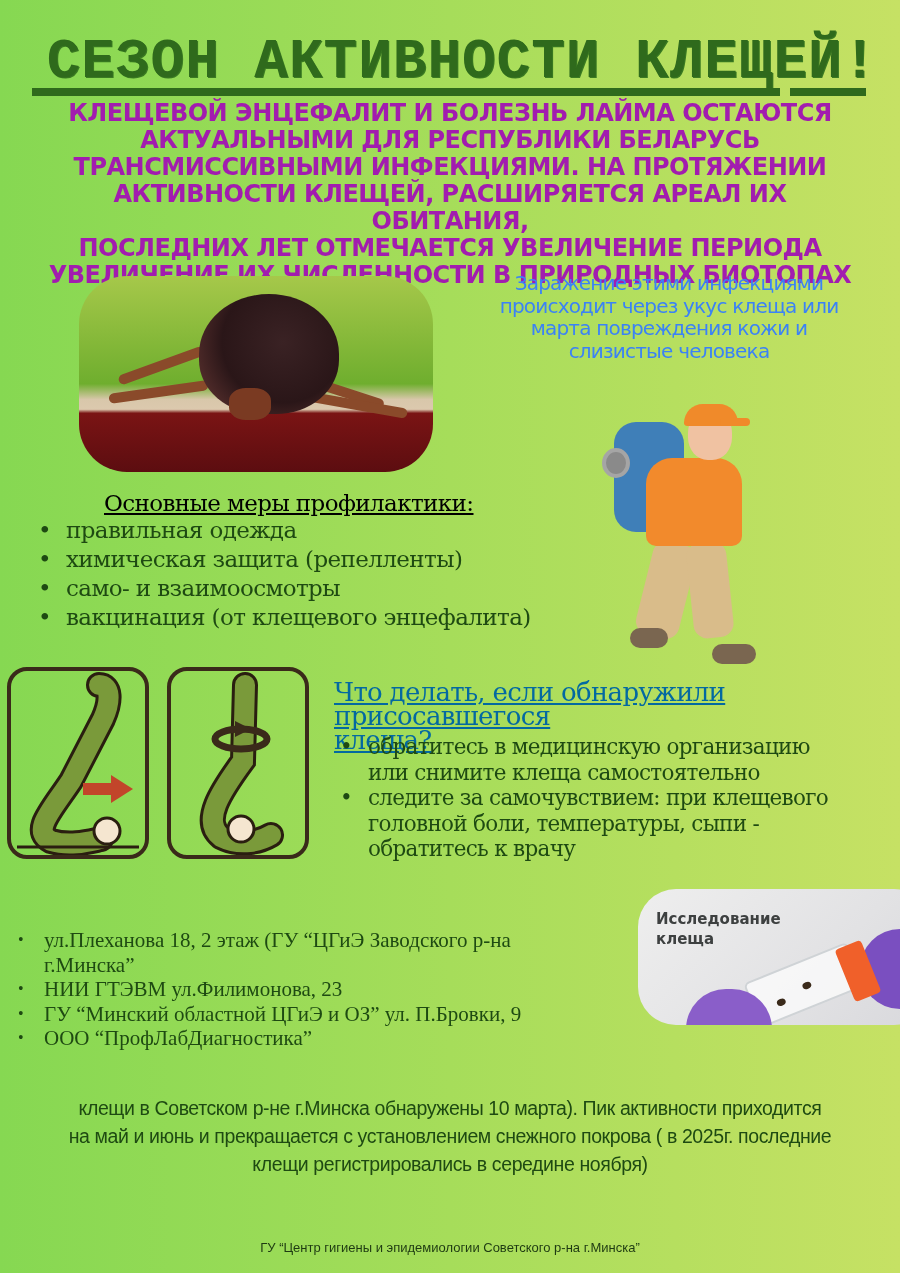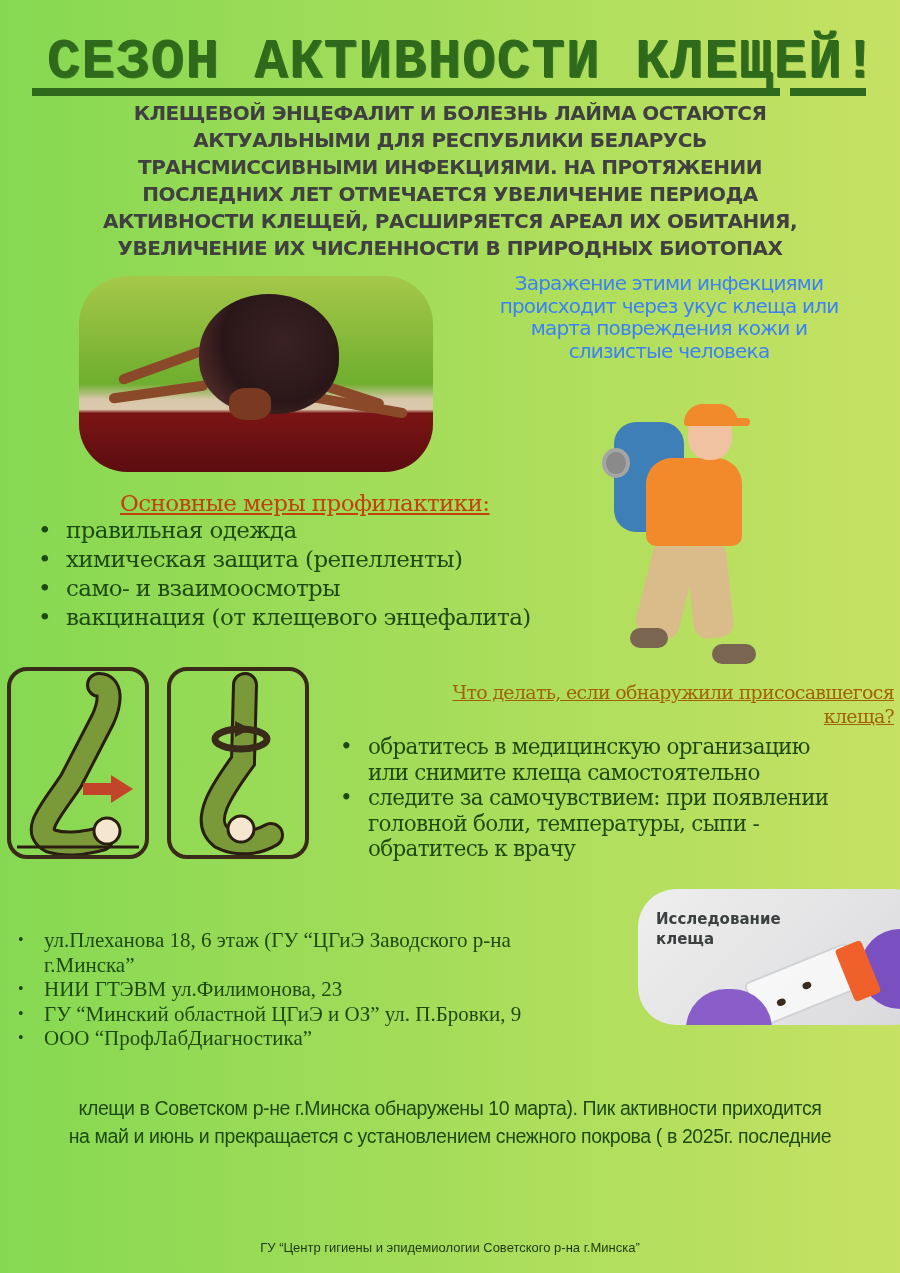--- a/index.html
+++ b/index.html
@@ -15,21 +15,21 @@
     left: 12px; width: 900px; top: 30px; text-align: center;
     font-family: "Liberation Mono", monospace; font-weight: bold;
     font-size: 56px; letter-spacing: 1px; color: #2f6a1c;
     text-shadow: 1px 1px 0 #3a7a22;
   }
   .title-rule-a { left: 32px; top: 88px; width: 748px; height: 8px; background: #2f6a1c; }
   .title-rule-b { left: 790px; top: 88px; width: 76px; height: 8px; background: #2f6a1c; }
   .lead {
     left: 40px; width: 820px; top: 100px; text-align: center;
     font-family: "DejaVu Sans", sans-serif; font-weight: bold;
-    font-size: 20px; line-height: 27px; color: #404040; text-transform: uppercase;
+    font-size: 24px; line-height: 27px; color: #a21caf; text-transform: uppercase;
     letter-spacing: -0.5px;
   }
   .photo {
     overflow: hidden; border-radius: 48px;
   }
   .tick-photo { left: 79px; top: 276px; width: 354px; height: 196px;
     background: linear-gradient(180deg, #a6c84a 0%, #6fae2e 55%, #d8c7aa 63%, #dcc9ae 68%, #7a1414 70%, #5c0d10 100%); }
   .tick-body { position: absolute; left: 120px; top: 18px; width: 140px; height: 120px;
     border-radius: 50% 50% 45% 45%; background: radial-gradient(circle at 60% 40%, #3a2224 0%, #2a1618 55%, #6a3a36 100%); }
   .tick-head { position: absolute; left: 150px; top: 112px; width: 42px; height: 32px; border-radius: 40%; background: #7a3a22; }
@@ -44,37 +44,37 @@
   .h-roll { position:absolute; left: 2px; top: 48px; width: 28px; height: 30px; background:#8a8a8a; border-radius: 50%; border: 4px solid #a5a5a5; }
   .h-head { position:absolute; left: 88px; top: 10px; width: 44px; height: 50px; background:#f0c2a2; border-radius: 45%; }
   .h-cap { position:absolute; left: 84px; top: 4px; width: 54px; height: 22px; background:#f08a2a; border-radius: 24px 24px 4px 4px; }
   .h-brim { position:absolute; left: 120px; top: 18px; width: 30px; height: 8px; background:#f08a2a; border-radius: 4px; }
   .h-jacket { position:absolute; left: 46px; top: 58px; width: 96px; height: 88px; background:#f28a2c; border-radius: 26px 26px 10px 10px; }
   .h-legs-l { position:absolute; left: 44px; top: 142px; width: 44px; height: 96px; background:#d9bc8a; border-radius: 14px; transform: rotate(14deg); }
   .h-legs-r { position:absolute; left: 90px; top: 142px; width: 40px; height: 96px; background:#d9bc8a; border-radius: 14px; transform: rotate(-6deg); }
   .h-shoe-l { position:absolute; left: 30px; top: 228px; width: 38px; height: 20px; background:#7a6650; border-radius: 10px; }
   .h-shoe-r { position:absolute; left: 112px; top: 244px; width: 44px; height: 20px; background:#7a6650; border-radius: 10px; }
   .measures-title {
-    left: 120px; top: 490px; font-family: "DejaVu Serif", serif;
-    font-size: 23px; text-decoration: underline; color: #c2410c; letter-spacing: -0.6px;
+    left: 104px; top: 490px; font-family: "DejaVu Serif", serif;
+    font-size: 23px; text-decoration: underline; color: #000000; letter-spacing: -0.6px;
   }
   .measures-list, .what-list {
     list-style: none;
     font-family: "DejaVu Serif", serif; color: #1e4a12; letter-spacing: -0.6px;
   }
   .measures-list { left: 36px; top: 516px; font-size: 23px; line-height: 29px; }
   .measures-list li, .what-list li, .addr-list li { position: relative; padding-left: 30px; }
   .bullet { position: absolute; left: 2px; top: 0; }
   .step-box { top: 667px; width: 142px; height: 192px; border: 4px solid #3a2a1a; border-radius: 20px; }
   .step1 { left: 7px; }
   .step2 { left: 167px; }
   .what-title {
-    left: 334px; width: 560px; top: 680px; text-align: right;
-    font-family: "DejaVu Serif", serif; font-size: 19px; line-height: 24px;
-    text-decoration: underline; color: #a16207; letter-spacing: -0.7px;
+    left: 334px; width: 560px; top: 680px; text-align: left;
+    font-family: "DejaVu Serif", serif; font-size: 26px; line-height: 24px;
+    text-decoration: underline; color: #0369a1; letter-spacing: -0.7px;
   }
   .what-list { left: 338px; top: 734px; width: 560px; font-size: 21.5px; line-height: 25.5px; letter-spacing: -0.7px; }
   .addr-list {
     left: 14px; top: 928px; width: 590px; list-style: none;
     font-family: "Liberation Serif", serif; font-size: 21px; line-height: 24.5px; color: #1e4a12;
   }
   .addr-list .bullet { left: 4px; font-size: 16px; }
   .lab-photo { left: 638px; top: 889px; width: 294px; height: 136px; border-radius: 38px;
     background: linear-gradient(135deg, #eeeeee 0%, #e2e2e4 60%, #d8d8dc 100%); }
   .lab-label {
@@ -101,22 +101,22 @@
 <body>
 
 <div class="abs title">СЕЗОН АКТИВНОСТИ КЛЕЩЕЙ!</div>
 <div class="abs title-rule-a"></div>
 <div class="abs title-rule-b"></div>
 
 <div class="abs lead">
   <div>КЛЕЩЕВОЙ ЭНЦЕФАЛИТ И БОЛЕЗНЬ ЛАЙМА ОСТАЮТСЯ</div>
   <div>АКТУАЛЬНЫМИ ДЛЯ РЕСПУБЛИКИ БЕЛАРУСЬ</div>
   <div>ТРАНСМИССИВНЫМИ ИНФЕКЦИЯМИ. НА ПРОТЯЖЕНИИ</div>
+  <div>АКТИВНОСТИ КЛЕЩЕЙ, РАСШИРЯЕТСЯ АРЕАЛ ИХ ОБИТАНИЯ,</div>
   <div>ПОСЛЕДНИХ ЛЕТ ОТМЕЧАЕТСЯ УВЕЛИЧЕНИЕ ПЕРИОДА</div>
-  <div>АКТИВНОСТИ КЛЕЩЕЙ, РАСШИРЯЕТСЯ АРЕАЛ ИХ ОБИТАНИЯ,</div>
   <div>УВЕЛИЧЕНИЕ ИХ ЧИСЛЕННОСТИ В ПРИРОДНЫХ БИОТОПАХ</div>
 </div>
 
 <div class="abs photo tick-photo">
   <div class="leg" style="left:40px;top:100px;width:90px;transform:rotate(-20deg);"></div>
   <div class="leg" style="left:30px;top:118px;width:100px;transform:rotate(-8deg);"></div>
   <div class="leg" style="left:200px;top:90px;width:110px;transform:rotate(18deg);"></div>
   <div class="leg" style="left:210px;top:112px;width:120px;transform:rotate(10deg);"></div>
   <div class="tick-body"></div>
   <div class="tick-head"></div>
@@ -175,30 +175,30 @@
   <div>клеща?</div>
 </div>
 <ul class="abs what-list">
   <li>
     <span class="bullet">•</span>
     <div>обратитесь в медицинскую организацию</div>
     <div>или снимите клеща самостоятельно</div>
   </li>
   <li>
     <span class="bullet">•</span>
-    <div>следите за самочувствием: при появлении</div>
+    <div>следите за самочувствием: при клещевого</div>
     <div>головной боли, температуры, сыпи -</div>
     <div>обратитесь к врачу</div>
   </li>
 </ul>
 
 <ul class="abs addr-list">
   <li>
     <span class="bullet">•</span>
-    <div>ул.Плеханова 18, 6 этаж (ГУ “ЦГиЭ Заводского р-на</div>
+    <div>ул.Плеханова 18, 2 этаж (ГУ “ЦГиЭ Заводского р-на</div>
     <div>г.Минска”</div>
   </li>
   <li>
     <span class="bullet">•</span>
     <div>НИИ ГТЭВМ ул.Филимонова, 23</div>
   </li>
   <li>
     <span class="bullet">•</span>
     <div>ГУ “Минский областной ЦГиЭ и ОЗ” ул. П.Бровки, 9</div>
   </li>
@@ -218,15 +218,16 @@
     <div class="tick-dot" style="left:52px;top:20px;"></div>
     <div class="tick-dot" style="left:22px;top:26px;"></div>
   </div>
   <div class="vial-cap"></div>
   <div class="glove-l"></div>
 </div>
 
 <div class="abs final">
   <div>клещи в Советском р-не г.Минска обнаружены 10 марта). Пик активности приходится</div>
   <div>на май и июнь и прекращается с установлением снежного покрова ( в 2025г. последние</div>
+  <div>клещи регистрировались в середине ноября)</div>
 </div>
 
 <div class="abs footer">ГУ “Центр гигиены и эпидемиологии Советского р-на г.Минска”</div>
 
 </body></html>

